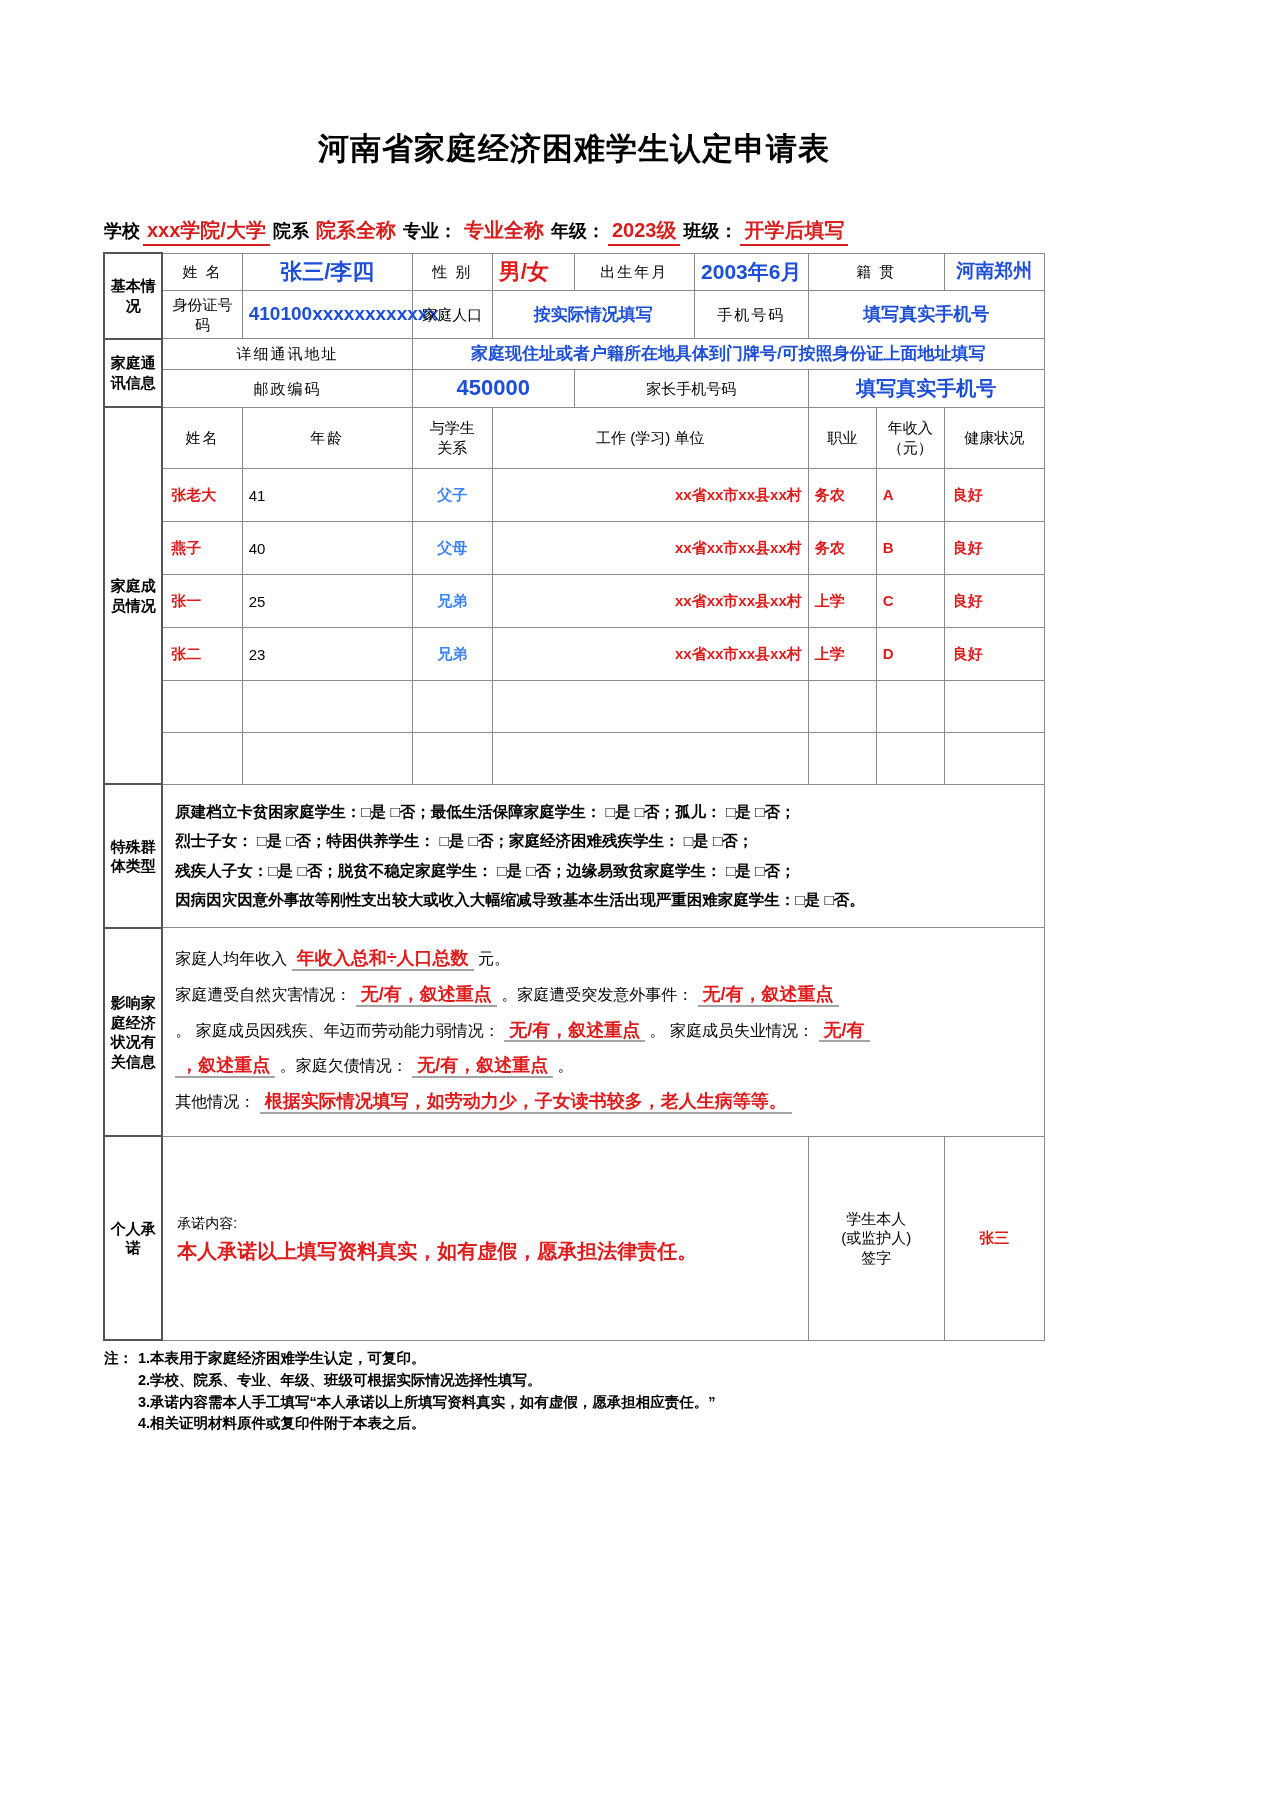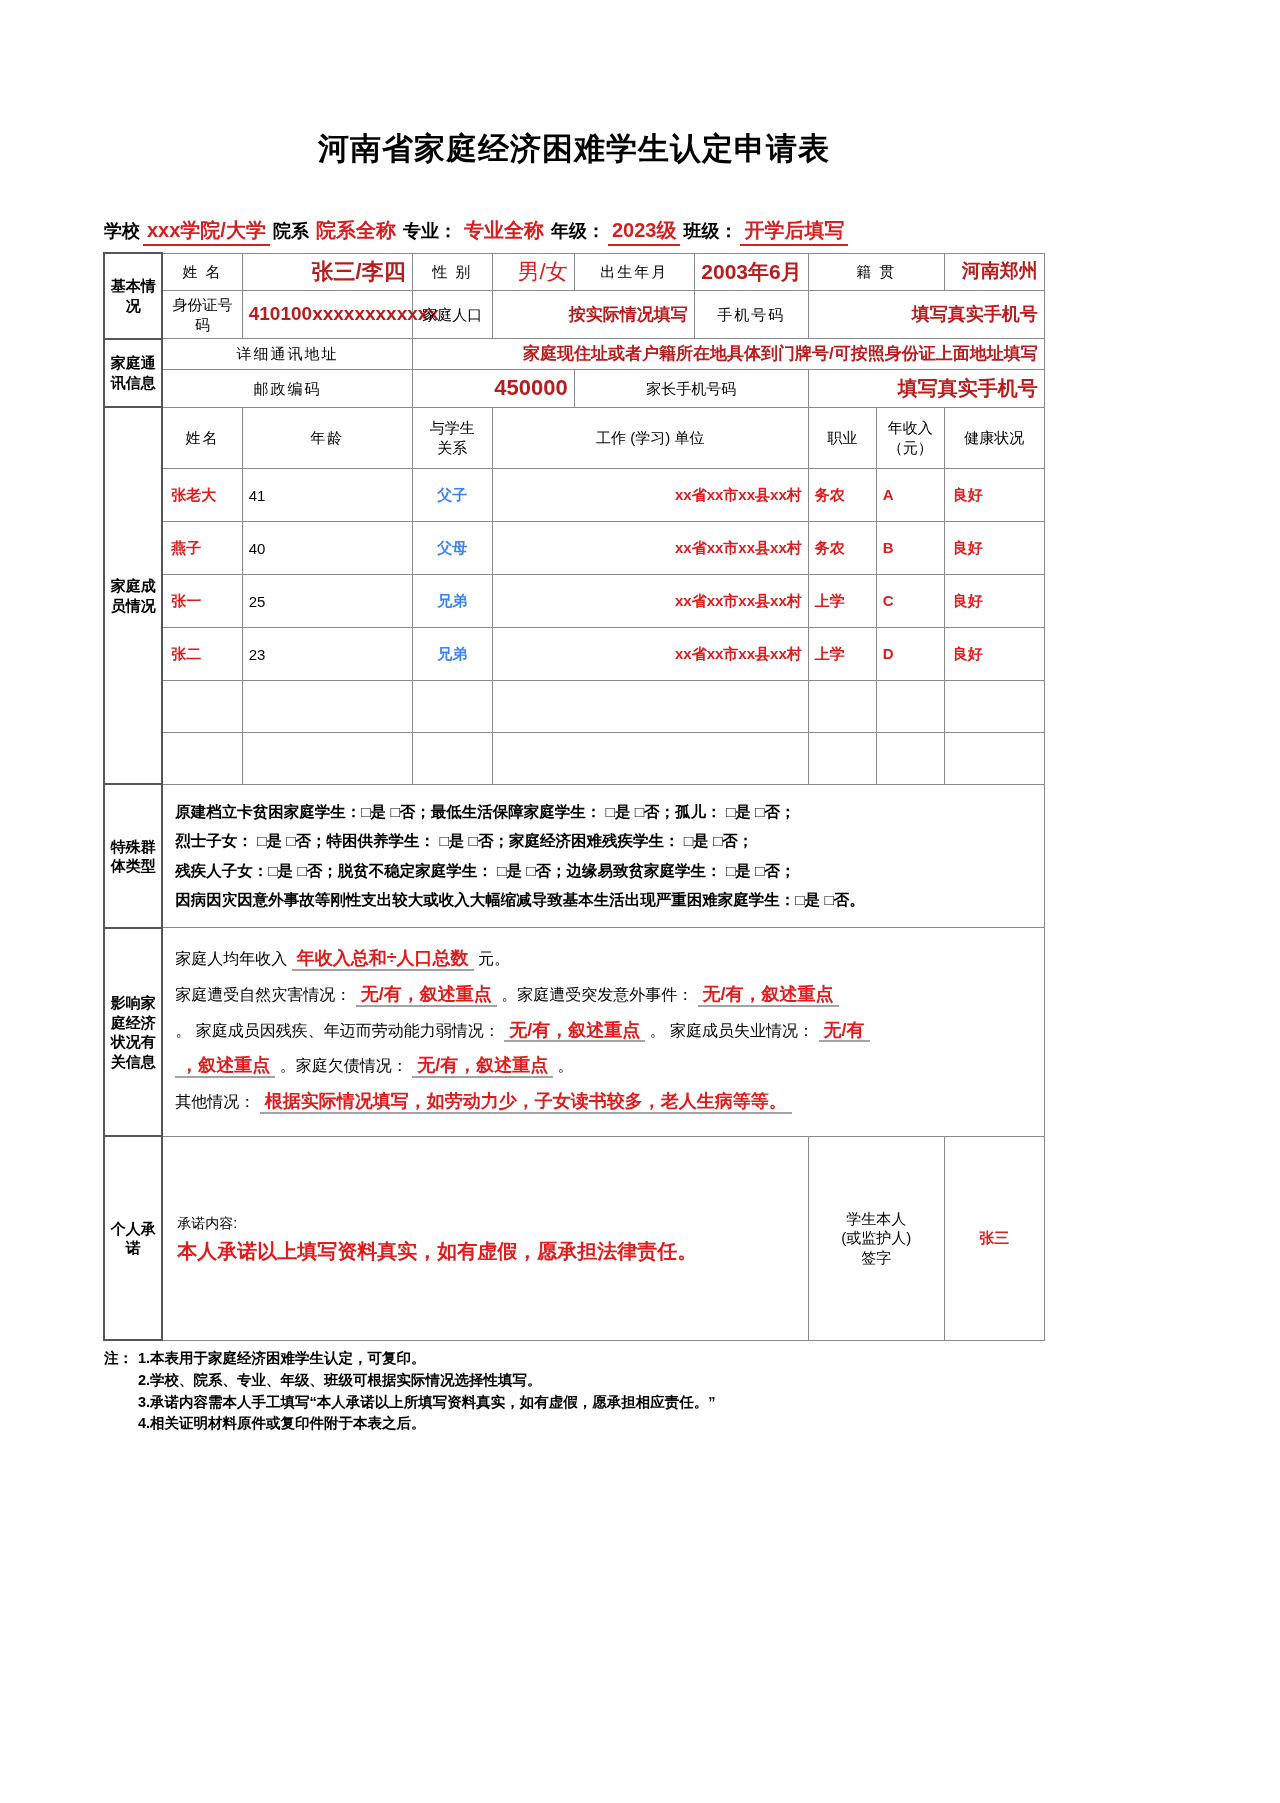--- a/index.html
+++ b/index.html
@@ -82,22 +82,22 @@
     word-break: break-all;
     letter-spacing: 0;
   }
   .cl { 
     text-align: center;
     font-size: 15px;
     color: #000;
     letter-spacing: 2px;
   }
 
-  .cell-red-left { color:#b91c1c; font-weight:bold; font-size:19px; text-align:right; }
-  .cell-red-center { color:#e01b1b; font-weight:normal; font-size:19px; text-align:right; }
+  .cell-red-left { color:#1d4ed8; font-weight:bold; font-size:19px; text-align:center; }
+  .cell-red-center { color:#e01b1b; font-weight:bold; font-size:19px; text-align:left; }
 
   
   .fm-name { color:#e01b1b; font-weight:bold; font-size:21px; text-align:left; padding-left:8px !important;}
   .fm-age  { color:#000; font-size:14px; text-align:left; vertical-align: top; padding-top:5px !important;}
   .fm-rel  { color:#3b82f6; font-weight:bold; font-size:20px; text-align:center; padding-left:6px !important;}
   .fm-unit { color:#e01b1b; font-weight:bold; font-size:19px; text-align:right; padding-left:6px !important;}
   .fm-job  { color:#e01b1b; font-weight:bold; font-size:19px; text-align:left; padding-left:6px !important;}
   .fm-inc  { color:#e01b1b; font-weight:bold; font-size:19px; text-align:left; padding-left:6px !important;}
   .fm-hea  { color:#e01b1b; font-weight:bold; font-size:19px; text-align:left; padding-left:8px !important;}
   tr.fm-row td { height: 43px; }

